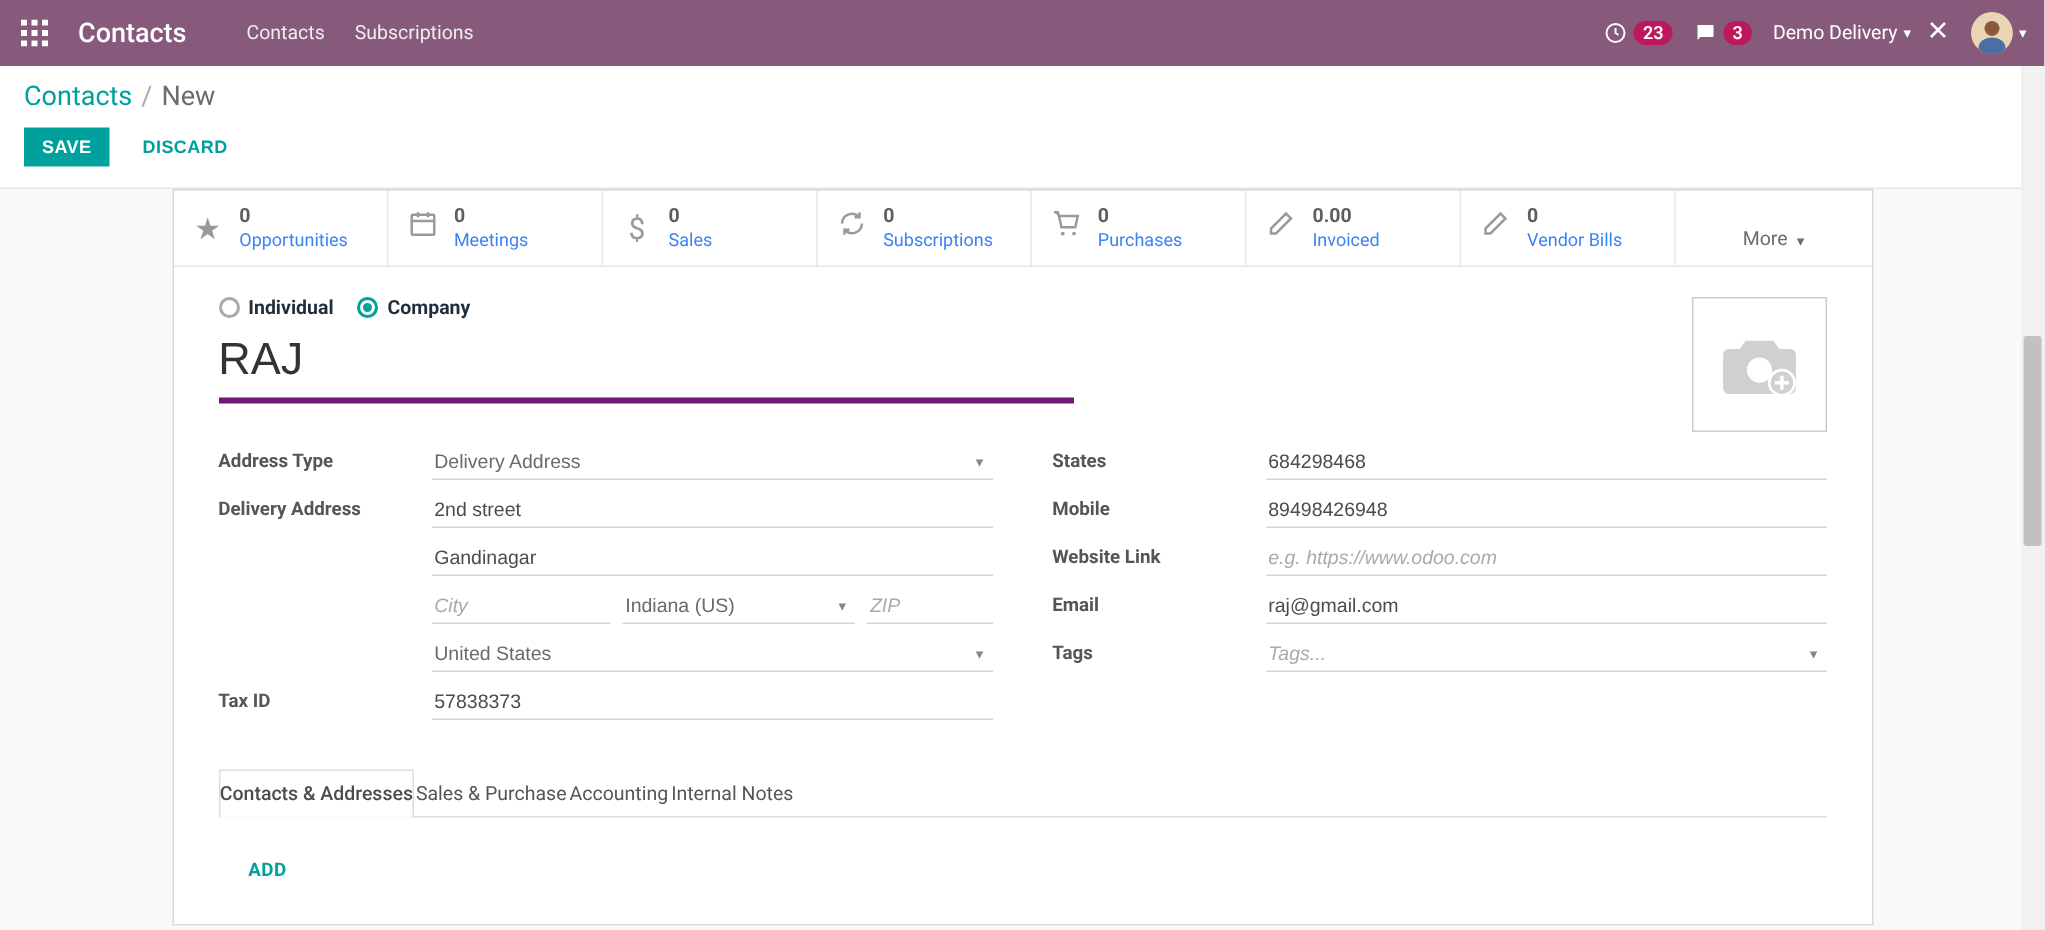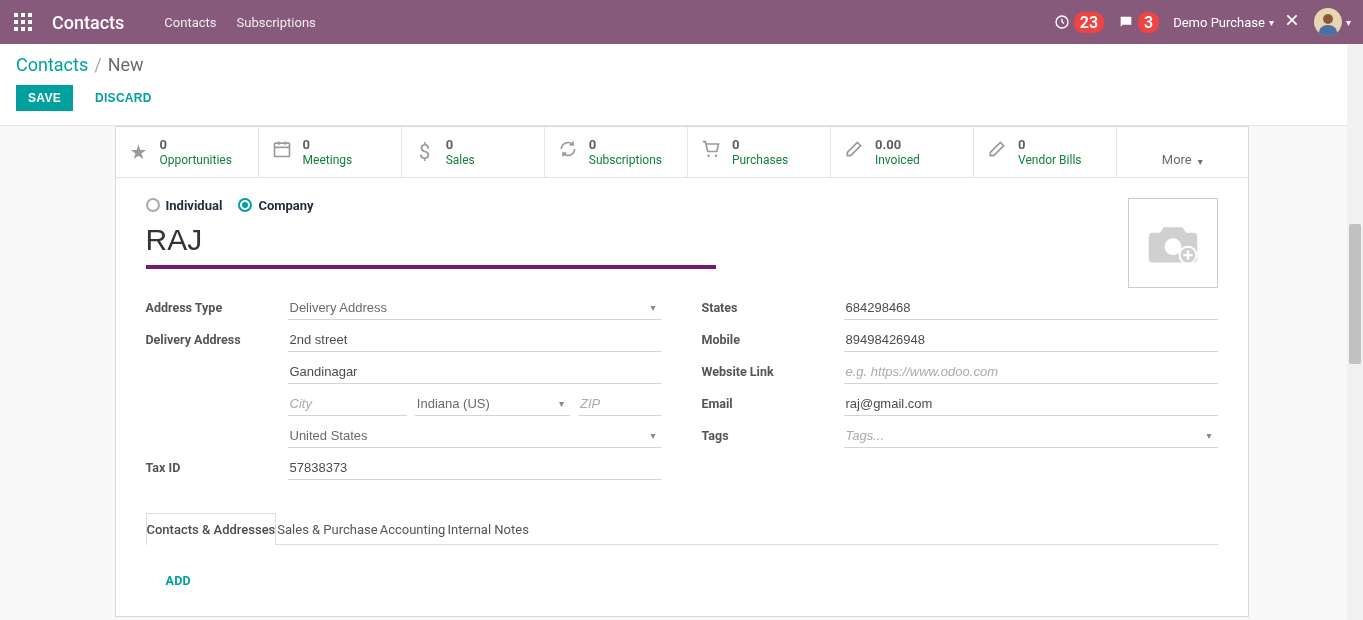--- a/index.html
+++ b/index.html
@@ -5,21 +5,21 @@
 * { box-sizing: border-box; margin: 0; padding: 0; }
 body { font-family: -apple-system, BlinkMacSystemFont, "Segoe UI", Roboto, "Helvetica Neue", Arial, sans-serif; font-size: 13px; background: #f9f9f9; color: #4c4c4c; width: 1363px; height: 620px; overflow: hidden; position: relative; }
 
 
 .navbar { background: #875a7b; height: 44px; display: flex; align-items: center; padding: 0 12px; color: #fff; }
 .navbar .apps-grid { width: 22px; height: 22px; display: flex; align-items: center; justify-content: center; margin-right: 18px; cursor: pointer; }
 .navbar .brand { font-size: 18px; font-weight: 500; color: #fff; margin-right: 40px; }
 .navbar .nav-link { color: #eee; font-size: 13px; margin-right: 20px; cursor: pointer; }
 .navbar .spacer { flex: 1; }
 .navbar .badge-item { display: flex; align-items: center; gap: 4px; margin-right: 14px; cursor: pointer; }
-.navbar .badge { background: #ef4444; color: #fff; border-radius: 9px; font-size: 16px; padding: 1px 6px; font-weight: 600; min-width: 18px; text-align: center; }
+.navbar .badge { background: #be185d; color: #fff; border-radius: 9px; font-size: 12px; padding: 1px 6px; font-weight: 600; min-width: 18px; text-align: center; }
 .navbar .company-name { color: #fff; font-size: 13px; margin-right: 10px; display: flex; align-items: center; gap: 4px; cursor: pointer; }
 .navbar .debug-x { color: #fff; font-size: 16px; margin-right: 14px; cursor: pointer; font-weight: bold; }
 .navbar .avatar { width: 28px; height: 28px; border-radius: 50%; background: linear-gradient(135deg,#f0c27b,#8b5a3c); display: flex; align-items: center; cursor: pointer; margin-right: 4px; overflow:hidden; }
 .navbar .caret { color: #fff; font-size: 10px; }
 
 
 .control-panel { background: #fff; border-bottom: 1px solid #e5e5e5; padding: 10px 16px 14px; }
 .breadcrumb { font-size: 18px; margin-bottom: 10px; display: flex; align-items: center; gap: 6px; }
 .breadcrumb .bc-link { color: #00a09d; cursor: pointer; }
 .breadcrumb .bc-sep { color: #aaa; }
@@ -33,21 +33,21 @@
 .sheet-wrapper { display: flex; justify-content: center; padding: 0 0 0 0; height: calc(620px - 44px - 85px); overflow-y: auto; }
 .sheet { background: #fff; border: 1px solid #d8d8d8; width: 1134px; margin-top: 0; position: relative; }
 
 
 .button-box { display: flex; border-bottom: 1px solid #e5e5e5; }
 .stat-btn { flex: 1; display: flex; align-items: center; padding: 10px 12px; border-right: 1px solid #e5e5e5; cursor: pointer; min-width: 0; gap: 10px; color: #6d6d6d; }
 .stat-btn:last-child { border-right: none; flex:0.9; justify-content:center;align-items:flex-end;}
 .stat-btn .stat-icon { font-size: 20px; color: #9a9a9a; flex-shrink:0; width:22px; text-align:center;}
 .stat-btn .stat-info { display: flex; flex-direction: column; line-height: 1.2; }
 .stat-btn .stat-value { font-weight: 700; color: #5e5e5e; font-size:13px;}
-.stat-btn .stat-label { font-size: 12px; color: #15803d; }
+.stat-btn .stat-label { font-size: 12px; color: #3b82f6; }
 .stat-btn.more { color:#6d6d6d; gap:6px;}
 
 
 .sheet-body { padding: 20px 30px 10px; position: relative; }
 
 
 .radio-row { display: flex; gap: 16px; align-items: center; margin-bottom: 6px; }
 .radio-option { display: flex; align-items: center; gap: 6px; cursor: pointer; font-weight: 700; color: #1f2d3d; font-size:13px;}
 .radio { width: 14px; height: 14px; border-radius: 50%; border: 2px solid #aaa; display: inline-block; position: relative; }
 .radio.checked { border-color: #00a09d; }
@@ -115,21 +115,21 @@
       </svg>
     <span class="badge">23</span>
   </div>
   <div class="badge-item">
     <svg width="16" height="16" viewBox="0 0 24 24" fill="#fff">
         <path d="M4 4h16v12H7l-3 3z"></path>
       </svg>
     <span class="badge">3</span>
   </div>
   <div class="company-name">
-    <span>Demo Purchase</span>
+    <span>Demo Delivery</span>
     <span class="caret">▾</span>
   </div>
   <div class="debug-x">
     <svg width="16" height="16" viewBox="0 0 24 24" fill="none" stroke="#fff" stroke-width="2.5">
         <path d="M5 5l14 14M19 5L5 19"></path>
       </svg>
   </div>
   <div class="avatar">
     <svg viewBox="0 0 28 28" width="28" height="28">
         <circle cx="14" cy="14" r="14" fill="#e8d5b5"></circle>

